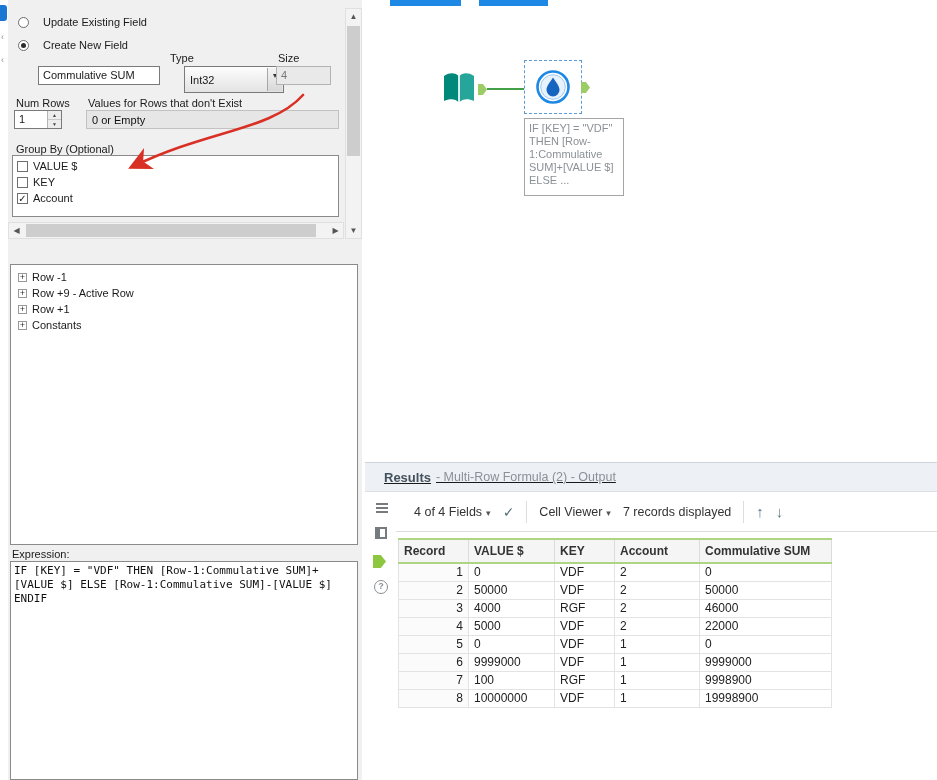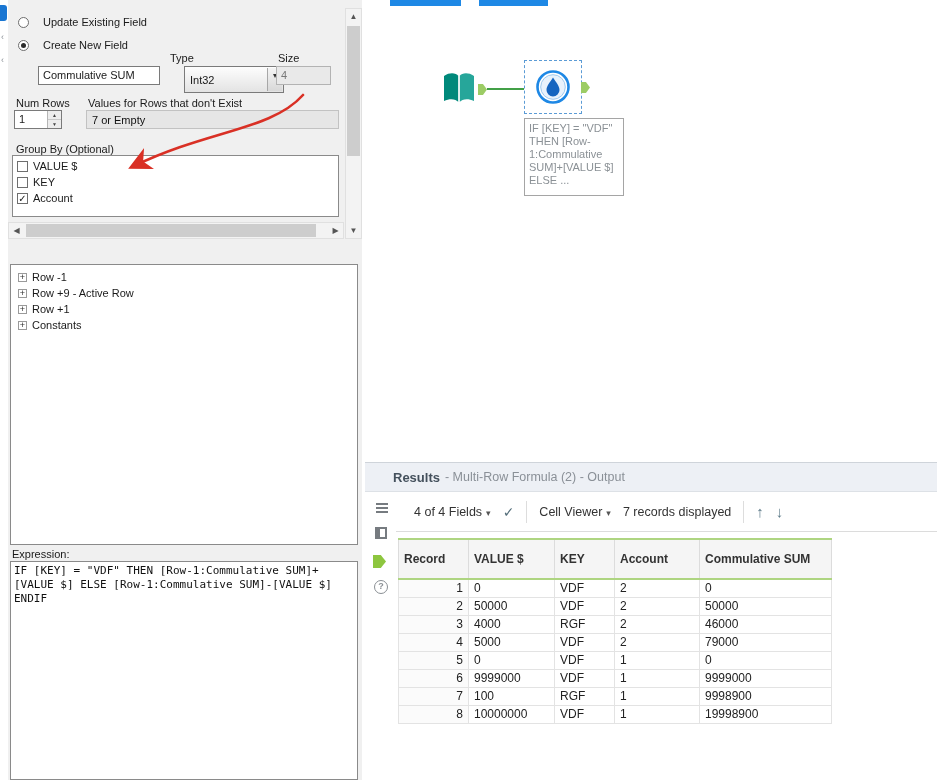--- a/index.html
+++ b/index.html
@@ -46,36 +46,36 @@
   .exprbox { background:#fff; border:1px solid #8a8a8a; font-family:"DejaVu Sans Mono","Liberation Mono",monospace; font-size:11px; line-height:14px; padding:2px 3px; white-space:pre-wrap; color:#111; }
 
   
   .blue-bar { top:0; height:6px; background:#1e88e5; }
   .anchor { width:9px; height:11px; background:#9ccc65; clip-path:polygon(0 0,55% 0,100% 50%,55% 100%,0 100%); }
   .conn { height:2px; background:#43a047; }
   .selbox { border:1px dashed #5b9bd5; background:#fff; display:flex; align-items:center; justify-content:center; }
   .annotation { border:1px solid #a5a5a5; background:#fff; color:#8b9196; font-size:11px; line-height:13px; padding:3px 4px; overflow:hidden; word-wrap:break-word; }
 
   
-  .res-header { left:365px; top:462px; width:572px; height:30px; background:#edf0f5; border-top:1px solid #cfd4da; border-bottom:1px solid #dde1e6; display:flex; align-items:center; padding-left:28px; font-size:13px; }
+  .res-header { left:365px; top:462px; width:572px; height:30px; background:#edf0f5; border-top:1px solid #cfd4da; border-bottom:1px solid #dde1e6; display:flex; align-items:center; padding-left:19px; font-size:13px;text-decoration:underline; }
   .res-title { font-weight:bold; color:#44505c; }
   .res-sub { color:#8a9097; margin-left:5px; font-size:12.5px; }
   .res-toolbar { left:396px; top:492px; width:541px; height:40px; background:#fff; border-bottom:1px solid #dcdcdc; display:flex; align-items:center; gap:12px; padding-left:18px; font-size:12.5px; color:#333; }
   .tb-sep { width:1px; height:22px; background:#ddd; }
   .caret-sm { font-size:9px; color:#555; margin-left:4px; }
   .check-ic { color:#546e7a; font-size:14px; }
   .nav-arrow { font-size:15px; color:#607d8b; }
   .icon-lines { width:12px; height:2px; background:#767b80; box-shadow:0 4px 0 #767b80, 0 8px 0 #767b80; }
   .icon-panel { width:12px; height:12px; border:2px solid #767b80; }
   .icon-panel i { display:block; width:3px; height:100%; background:#767b80; }
   .icon-green-pent { width:13px; height:13px; background:#8dc63f; clip-path:polygon(0 0,60% 0,100% 50%,60% 100%,0 100%); }
   .icon-help { width:14px; height:14px; border:1.5px solid #8a8f94; border-radius:50%; color:#8a8f94; font-size:9px; line-height:11px; text-align:center; font-weight:bold; }
 
   table.grid { border-collapse:collapse; background:#fff; table-layout:fixed; }
-  table.grid th { background:#f5f5f5; font-weight:bold; text-align:left; font-size:12px; color:#333; padding:12px 5px; height:19px; border:1px solid #dcdcdc; border-top:2px solid #aed581; border-bottom:2px solid #aed581; }
+  table.grid th { background:#f5f5f5; font-weight:bold; text-align:left; font-size:12px; color:#333; padding:4px 5px; height:19px; border:1px solid #dcdcdc; border-top:2px solid #aed581; border-bottom:2px solid #aed581; }
   table.grid td { font-size:12px; color:#222; padding:1px 5px; height:18px; border:1px solid #e3e3e3; background:#fff; }
   table.grid td.rec { text-align:right; background:#fbfbfb; }
 </style>
 </head>
 <body>
 
 <div class="app">
 
   <div class="abs rail-blue"></div>
   <div class="abs rail-chev" style="top:32px">‹</div>
@@ -105,21 +105,21 @@
   <div class="abs" style="left:16px;top:97px">Num Rows</div>
   <div class="abs" style="left:88px;top:97px">Values for Rows that don't Exist</div>
   <div class="abs spinner" style="left:14px;top:110px;width:48px;height:19px">
     <span class="val">1</span>
     <span class="btns">
       <span>▲</span>
       <span>▼</span>
     </span>
   </div>
   <div class="abs flat-gray" style="left:86px;top:110px;width:253px;height:19px">
-    <span>7 or Empty</span>
+    <span>0 or Empty</span>
   </div>
 
   <div class="abs" style="left:16px;top:143px">Group By (Optional)</div>
   <div class="abs listbox" style="left:12px;top:155px;width:327px;height:62px">
       <div class="check-item">
         <span class="cb"></span>
         <span>VALUE $</span>
       </div>
       <div class="check-item">
         <span class="cb"></span>
@@ -264,21 +264,21 @@
           <td>4000</td>
           <td>RGF</td>
           <td>2</td>
           <td>46000</td>
         </tr>
         <tr>
           <td class="rec">4</td>
           <td>5000</td>
           <td>VDF</td>
           <td>2</td>
-          <td>79000</td>
+          <td>22000</td>
         </tr>
         <tr>
           <td class="rec">5</td>
           <td>0</td>
           <td>VDF</td>
           <td>1</td>
           <td>0</td>
         </tr>
         <tr>
           <td class="rec">6</td>

